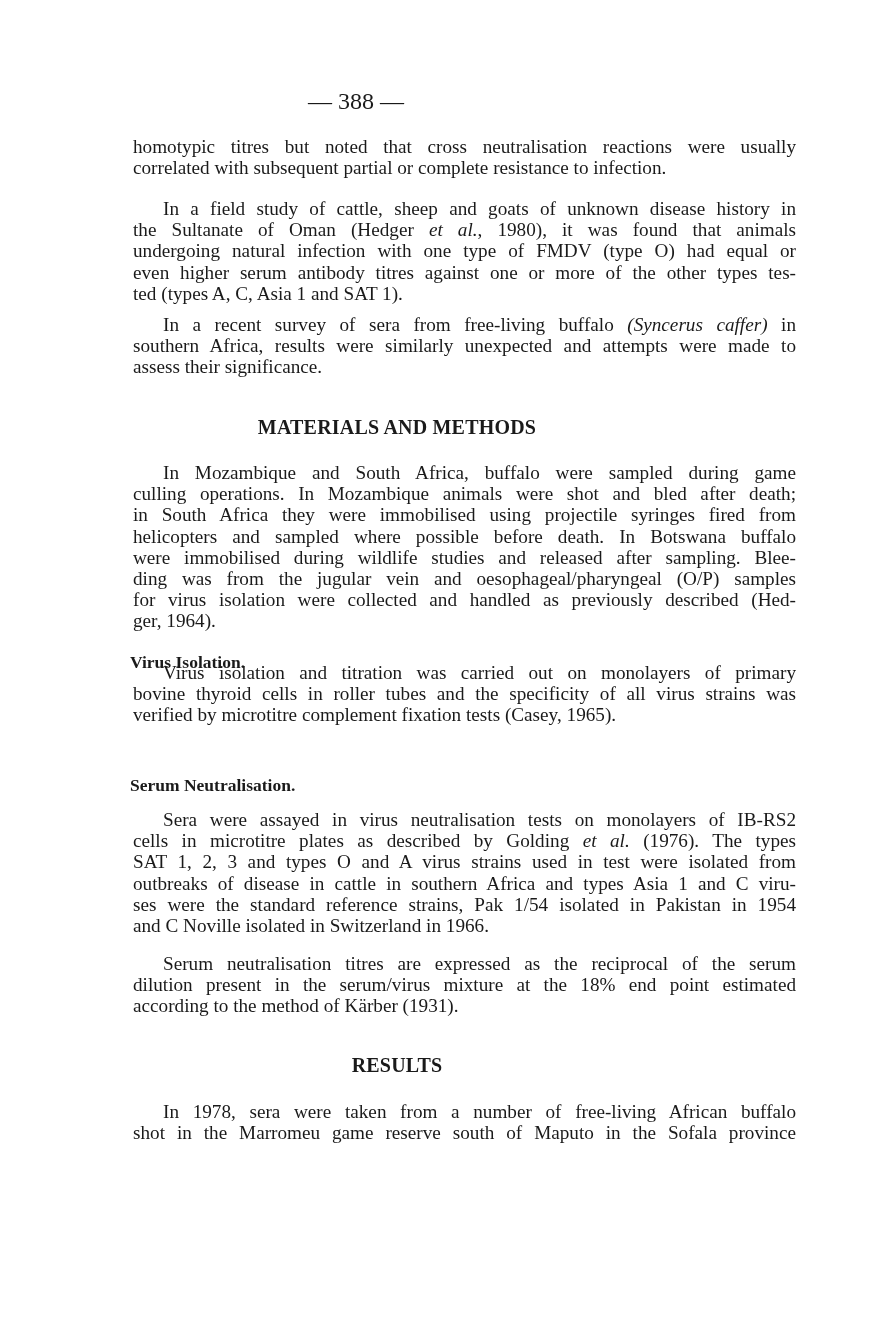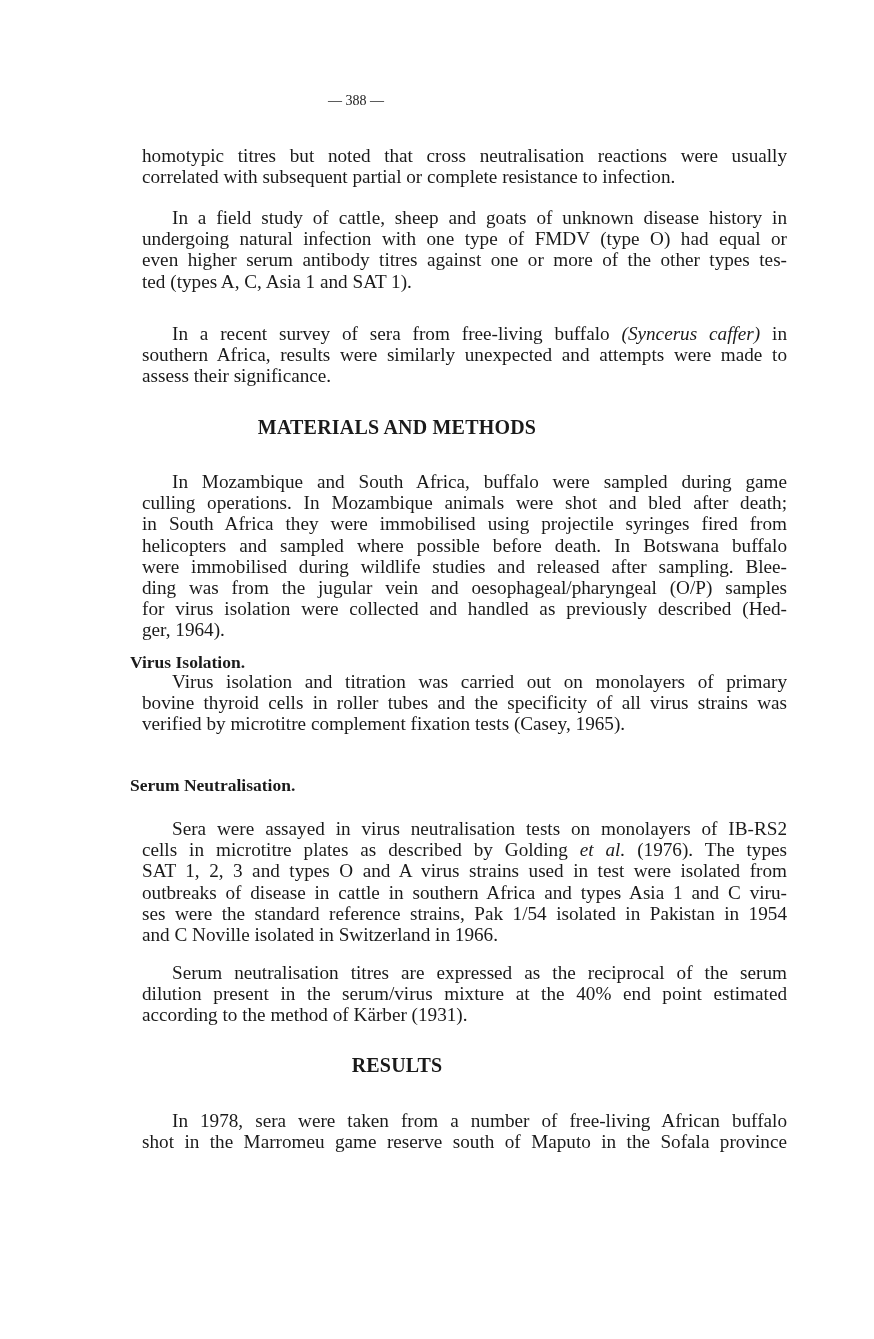--- a/index.html
+++ b/index.html
@@ -14,33 +14,33 @@
       overflow: hidden;
       font-family: "Liberation Serif", "DejaVu Serif", serif;
       color: #1a1a1a;
     }
     .page-number {
       position: absolute;
       top: 89px;
       left: 0;
       width: 712px;
       text-align: center;
-      font-size: 14px;
+      font-size: 24px;
       line-height: 24px;
     }
     .block {
       position: absolute;
       left: 130px;
       width: 669px;
       font-size: 19.2px;
       line-height: 21.2px;
       text-align: justify;
     }
     .para {
-      margin: 12px;
+      margin: 3px;
       text-indent: 30px;
       hyphens: none;
     }
     .para .line {
       display: block;
       text-align: justify;
       text-align-last: justify;
       white-space: nowrap;
     }
     .para .line.last {
@@ -74,20 +74,21 @@
 <div class="block" style="top:133px;">
   <p class="para">
     <span class="line">homotypic titres but noted that cross neutralisation reactions were usually</span>
     <span class="line last">correlated with subsequent partial or complete resistance to infection.</span>
   </p>
 </div>
 
 <div class="block" style="top:195px;">
   <p class="para">
     <span class="line first">In a field study of cattle, sheep and goats of unknown disease history in</span>
+    <span class="line">the Sultanate of Oman (Hedger <i>et al.</i>, 1980), it was found that animals</span>
     <span class="line">undergoing natural infection with one type of FMDV (type O) had equal or</span>
     <span class="line">even higher serum antibody titres against one or more of the other types tes-</span>
     <span class="line last">ted (types A, C, Asia 1 and SAT 1).</span>
   </p>
 </div>
 
 <div class="block" style="top:311px;">
   <p class="para">
     <span class="line first">In a recent survey of sera from free-living buffalo <i>(Syncerus caffer)</i> in</span>
     <span class="line">southern Africa, results were similarly unexpected and attempts were made to</span>
@@ -129,21 +130,21 @@
     <span class="line">SAT 1, 2, 3 and types O and A virus strains used in test were isolated from</span>
     <span class="line">outbreaks of disease in cattle in southern Africa and types Asia 1 and C viru-</span>
     <span class="line">ses were the standard reference strains, Pak 1/54 isolated in Pakistan in 1954</span>
     <span class="line last">and C Noville isolated in Switzerland in 1966.</span>
   </p>
 </div>
 
 <div class="block" style="top:950px;">
   <p class="para">
     <span class="line first">Serum neutralisation titres are expressed as the reciprocal of the serum</span>
-    <span class="line">dilution present in the serum/virus mixture at the 40% end point estimated</span>
+    <span class="line">dilution present in the serum/virus mixture at the 18% end point estimated</span>
     <span class="line last">according to the method of Kärber (1931).</span>
   </p>
 </div>
 
 <div class="section-heading" style="top:1053px;text-align:center;">RESULTS</div>
 
 <div class="block" style="top:1098px;">
   <p class="para">
     <span class="line first">In 1978, sera were taken from a number of free-living African buffalo</span>
     <span class="line">shot in the Marromeu game reserve south of Maputo in the Sofala province</span>

